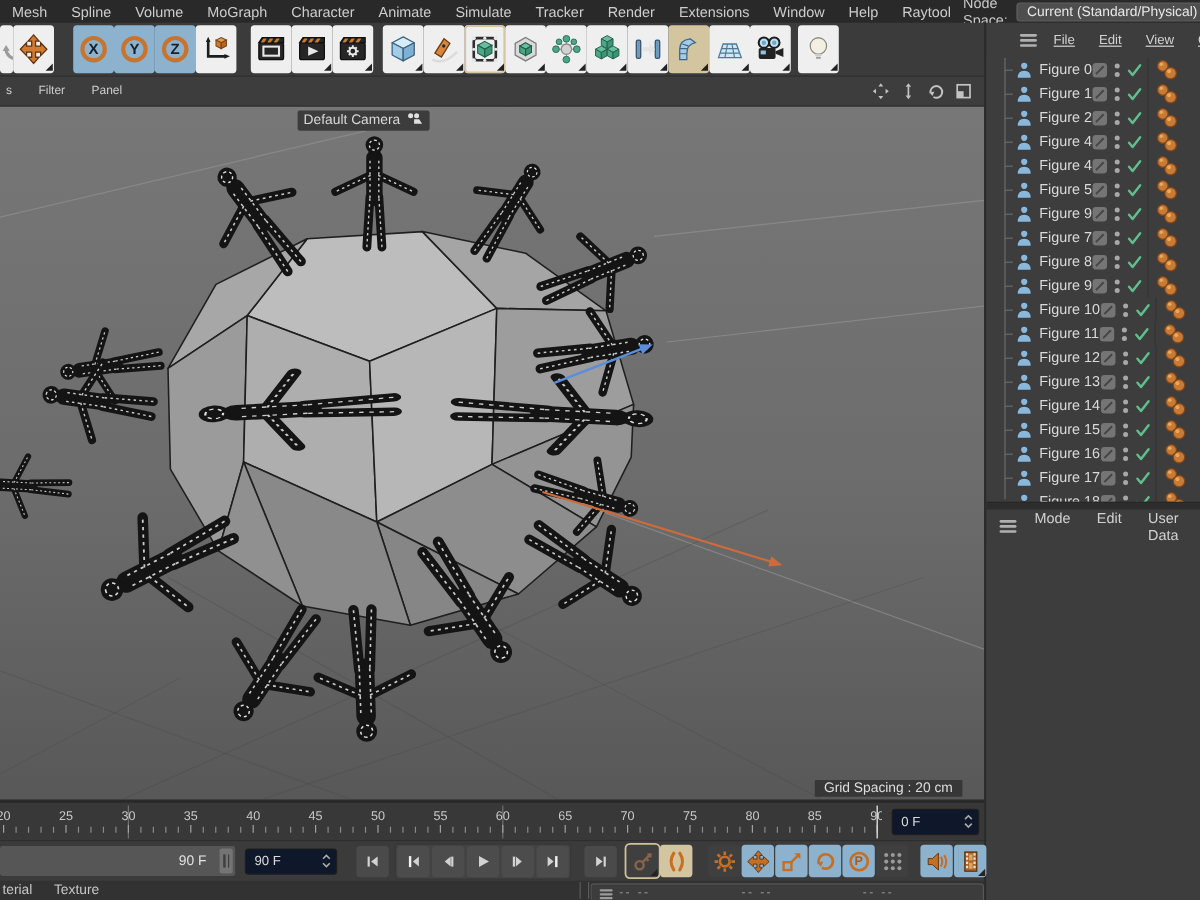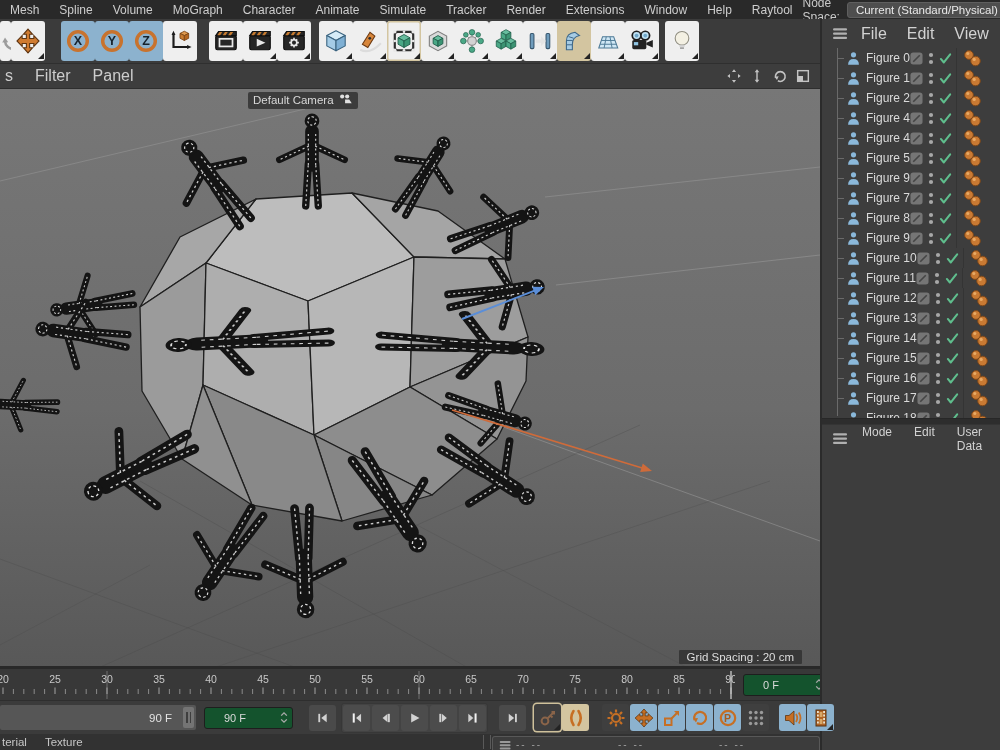--- a/index.html
+++ b/index.html
@@ -25,37 +25,37 @@
   .tile.cream{background:#d3c5a0;}
   .tile.outlined{box-shadow:inset 0 0 0 1.5px #d3c5a0;}
   .tile .sub,.rbtn .sub{position:absolute;right:1.5px;bottom:1.5px;width:0;height:0;
         border-left:6px solid transparent;border-bottom:6px solid #232323;}
   .axis-letter{position:absolute;left:0;right:0;top:50%;transform:translateY(-48%);
         text-align:center;font-size:12.5px;font-weight:bold;color:#16222c;}
   .param-letter{position:absolute;left:0;right:0;top:50%;transform:translateY(-48%);
         text-align:center;font-size:10.5px;font-weight:bold;color:#a85c1d;}
   
   #vp-bar{height:24px;background:#3d3d3d;border-bottom:1px solid #2e2e2e;display:flex;
-          align-items:center;font-size:16px;color:#cdcdcd;}
+          align-items:center;font-size:10px;color:#cdcdcd;}
   .vp-menu-item{padding:0 11px;}
   .vp-menu-item:first-child{padding-left:5px;}
   #vp-nav{margin-left:auto;display:flex;gap:5px;padding-right:8px;align-items:center;}
   .vp-nav-btn{width:18px;height:18px;display:flex;align-items:center;justify-content:center;}
   
   #viewport{position:relative;height:580px;overflow:hidden;background:#6d6d6d;}
   #viewport svg.scene{position:absolute;left:0;top:0;}
   #camera-label{position:absolute;left:248px;top:3px;height:17px;background:rgba(56,56,56,.93);
       color:#d8d8d8;font-size:11.5px;display:flex;align-items:center;gap:4px;padding:0 5px;border-radius:2px;}
   #grid-label{position:absolute;right:18px;bottom:2px;background:rgba(52,52,52,.92);
       color:#dedede;font-size:11.5px;padding:1px 8px;border-radius:1px;}
   
   #ruler-row{height:31px;background:#383838;border-top:3px solid #292929;display:flex;align-items:center;}
   #ruler{width:735px;height:28px;position:relative;overflow:hidden;flex:none;}
-  .spinner{height:20px;background:#14532d;border:1px solid #1e1e1e;border-radius:3px;
-      display:flex;align-items:center;font-size:11px;color:#dadada;padding-left:19px;flex:none;}
+  .spinner{height:20px;background:#0f172a;border:1px solid #1e1e1e;border-radius:3px;
+      display:flex;align-items:center;font-size:11px;color:#dadada;padding-left:7px;flex:none;}
   #cur-frame{width:64px;margin-left:8px;}
   #end-frame{width:68px;margin-left:8px;}
   .chev{margin-left:auto;margin-right:3px;display:flex;}
   #transport{height:33px;background:#3b3b3b;display:flex;align-items:center;border-top:1px solid #2e2e2e;}
   #range-slider{width:196px;height:25px;background:#565656;border-radius:2px;position:relative;flex:none;}
   #range-slider .lab{position:absolute;right:24px;top:50%;transform:translateY(-50%);font-size:11.5px;color:#e2e2e2;}
   #range-slider .handle{position:absolute;right:2px;top:2px;bottom:2px;width:11px;background:#747474;
       border-radius:2px;display:flex;align-items:center;justify-content:center;gap:2px;}
   #range-slider .handle i{width:1.5px;height:11px;background:#3e3e3e;display:block;}
   #transport-buttons{display:flex;margin-left:16px;align-items:center;}
@@ -75,21 +75,21 @@
   #material-row{height:16px;background:#323232;display:flex;align-items:center;
         font-size:11.5px;color:#c6c6c6;position:relative;}
   .mat-item{margin-left:2px;margin-right:16px;}
   #coord-panel{position:absolute;left:492px;top:2px;width:326px;height:18px;border:1px solid #585858;
         border-bottom:none;border-radius:3px 3px 0 0;background:#3c3c3c;}
   #coord-panel .cv{position:absolute;top:2px;font-size:10px;color:#9d9d9d;letter-spacing:2px;}
   #coord-burger{position:absolute;left:6px;top:2px;}
   #mat-divider{position:absolute;left:483px;top:1px;width:6px;height:14px;
         border-left:1.5px solid #5a5a5a;border-right:1.5px solid #5a5a5a;}
   
-  #om-header{height:29px;display:flex;align-items:center;font-size:16px;color:#d2d2d2;padding-left:10px;}
+  #om-header{height:29px;display:flex;align-items:center;font-size:11px;color:#d2d2d2;padding-left:27px;text-decoration:underline;}
   .om-menu-item{padding:0 10px;}
   #om-header .burger,#am-header .burger{margin-right:2px;display:flex;}
   #om-list{height:370px;overflow:hidden;position:relative;background:#3d3d3d;}
   #om-list .treeline{position:absolute;left:15px;top:0;height:368px;width:1px;background:#6a6a6a;}
   .om-row{height:20px;display:flex;align-items:center;position:relative;padding-left:24px;
         font-size:12px;color:#dadada;}
   .om-row .branch{position:absolute;left:15px;top:50%;width:7px;height:1px;background:#6a6a6a;}
   .om-row .person{display:flex;margin-right:5px;}
   .om-label{white-space:nowrap;}
   .om-controls{margin-left:auto;display:flex;align-items:center;gap:4px;}

